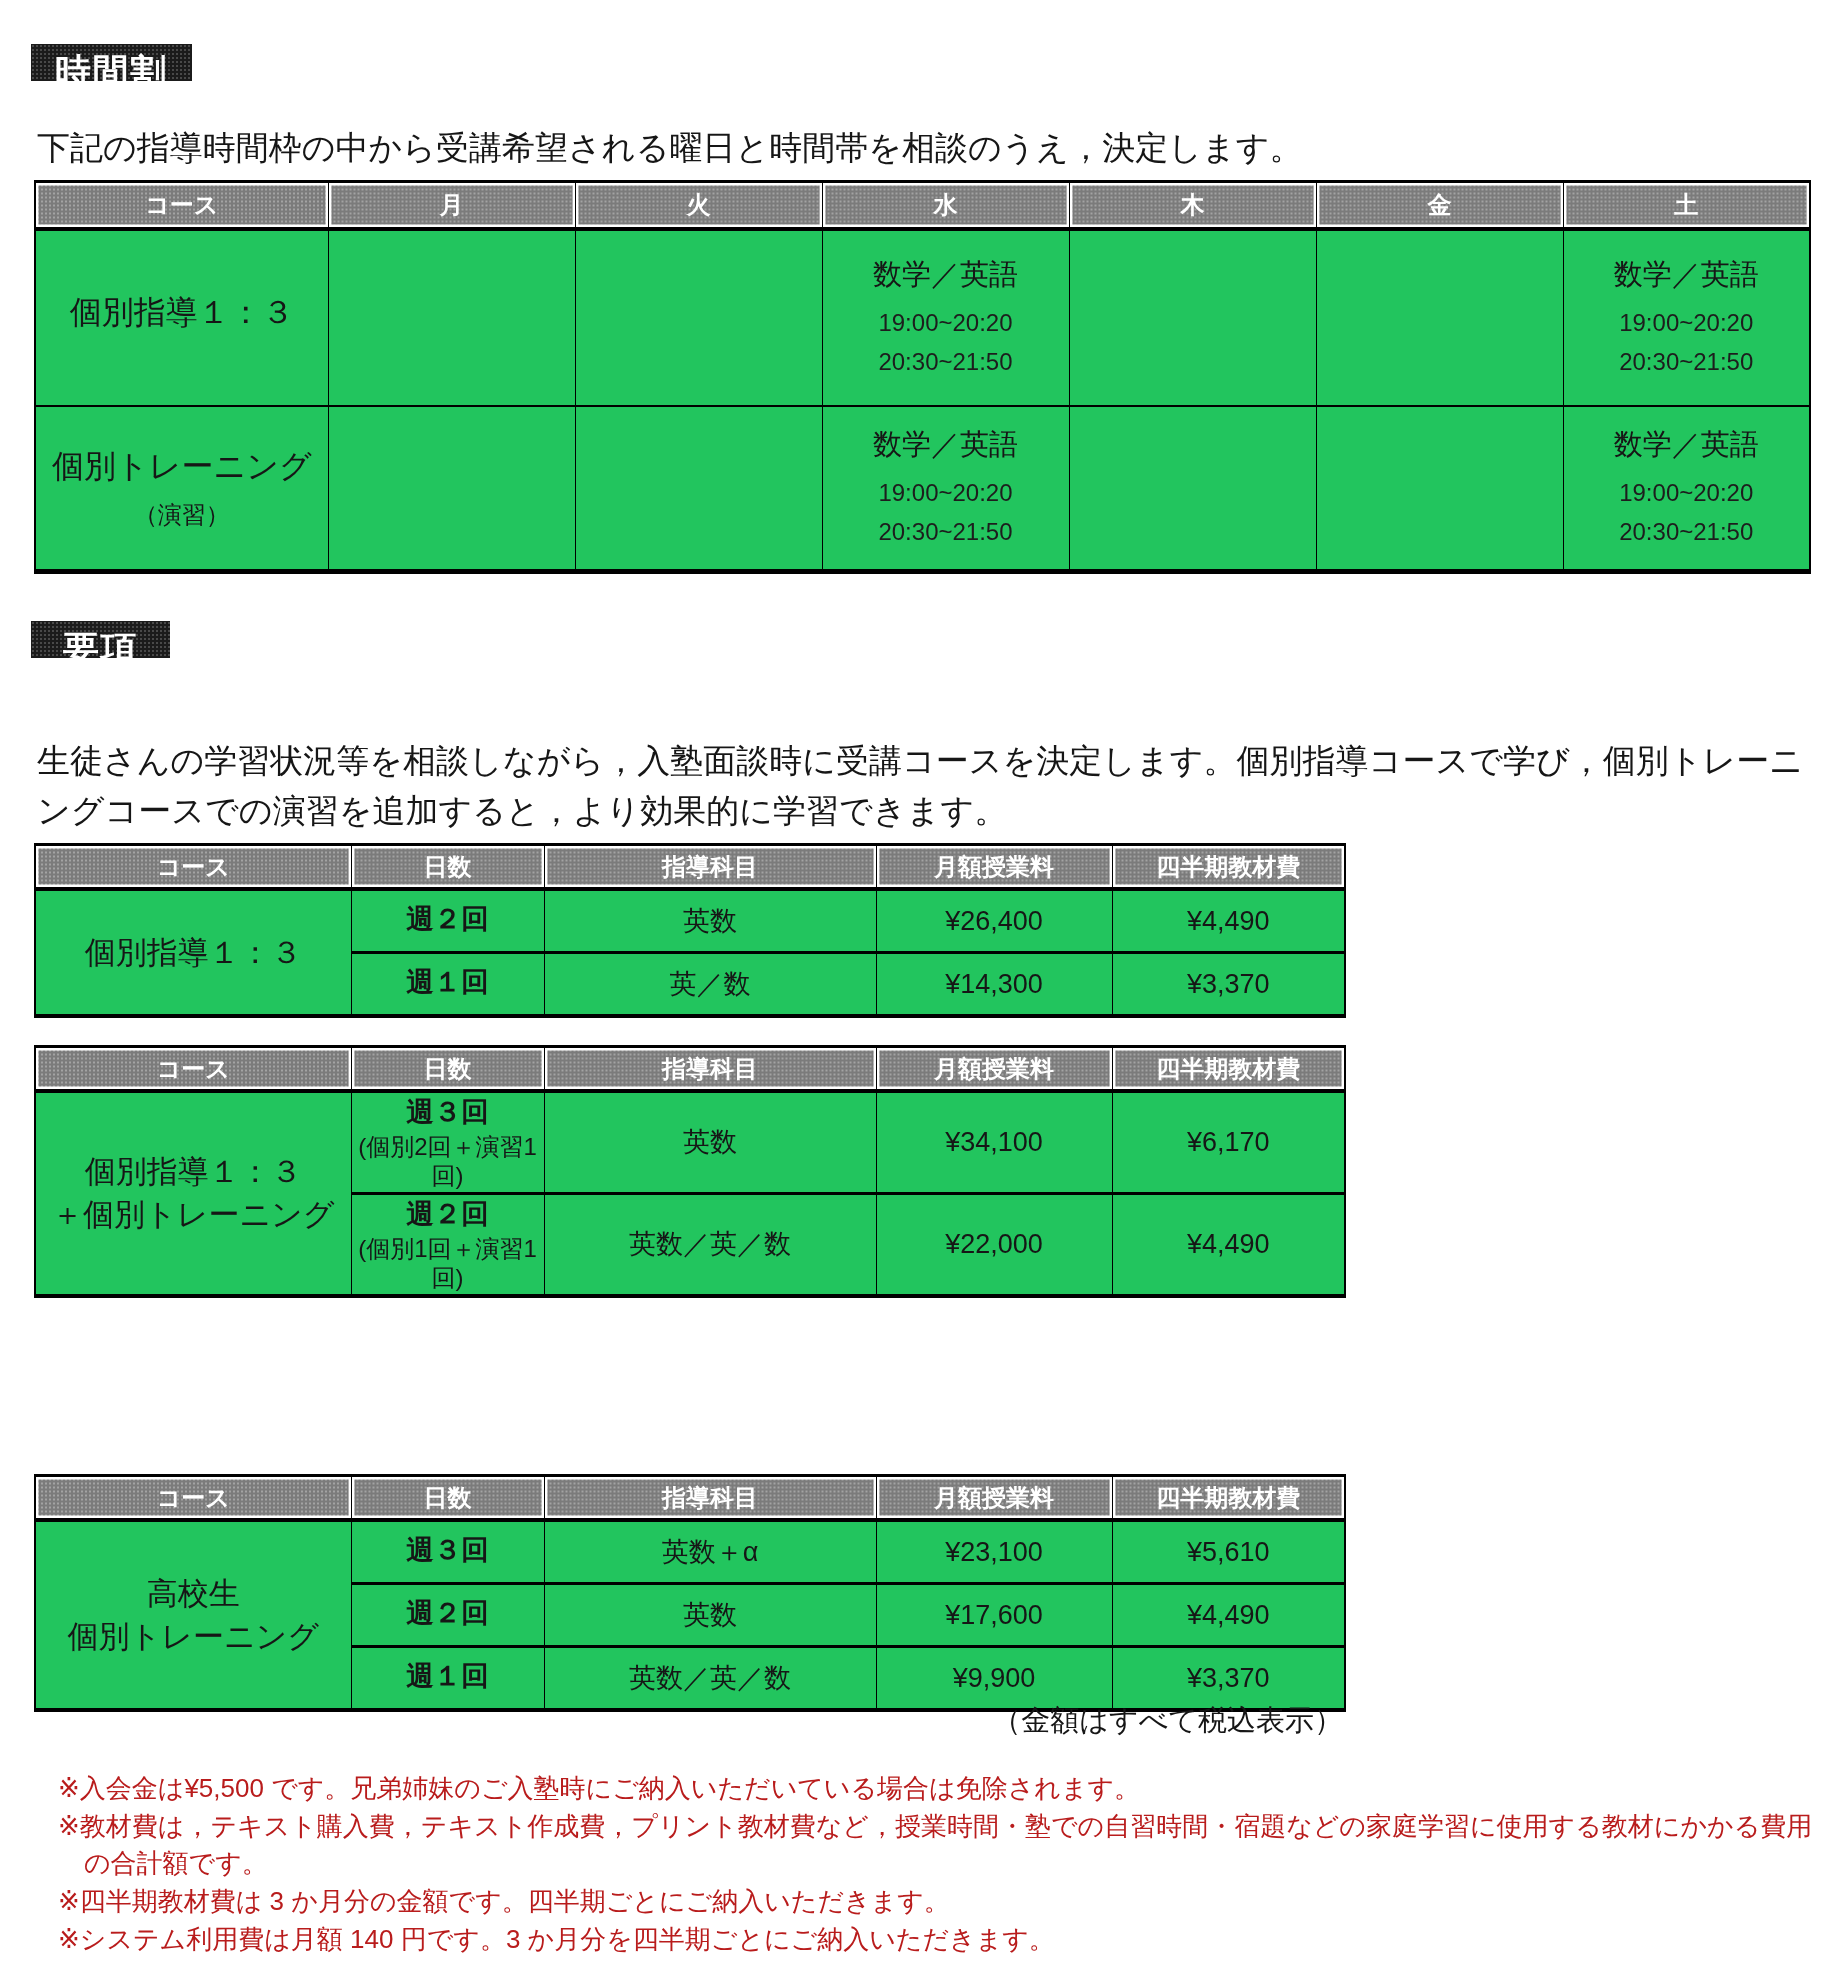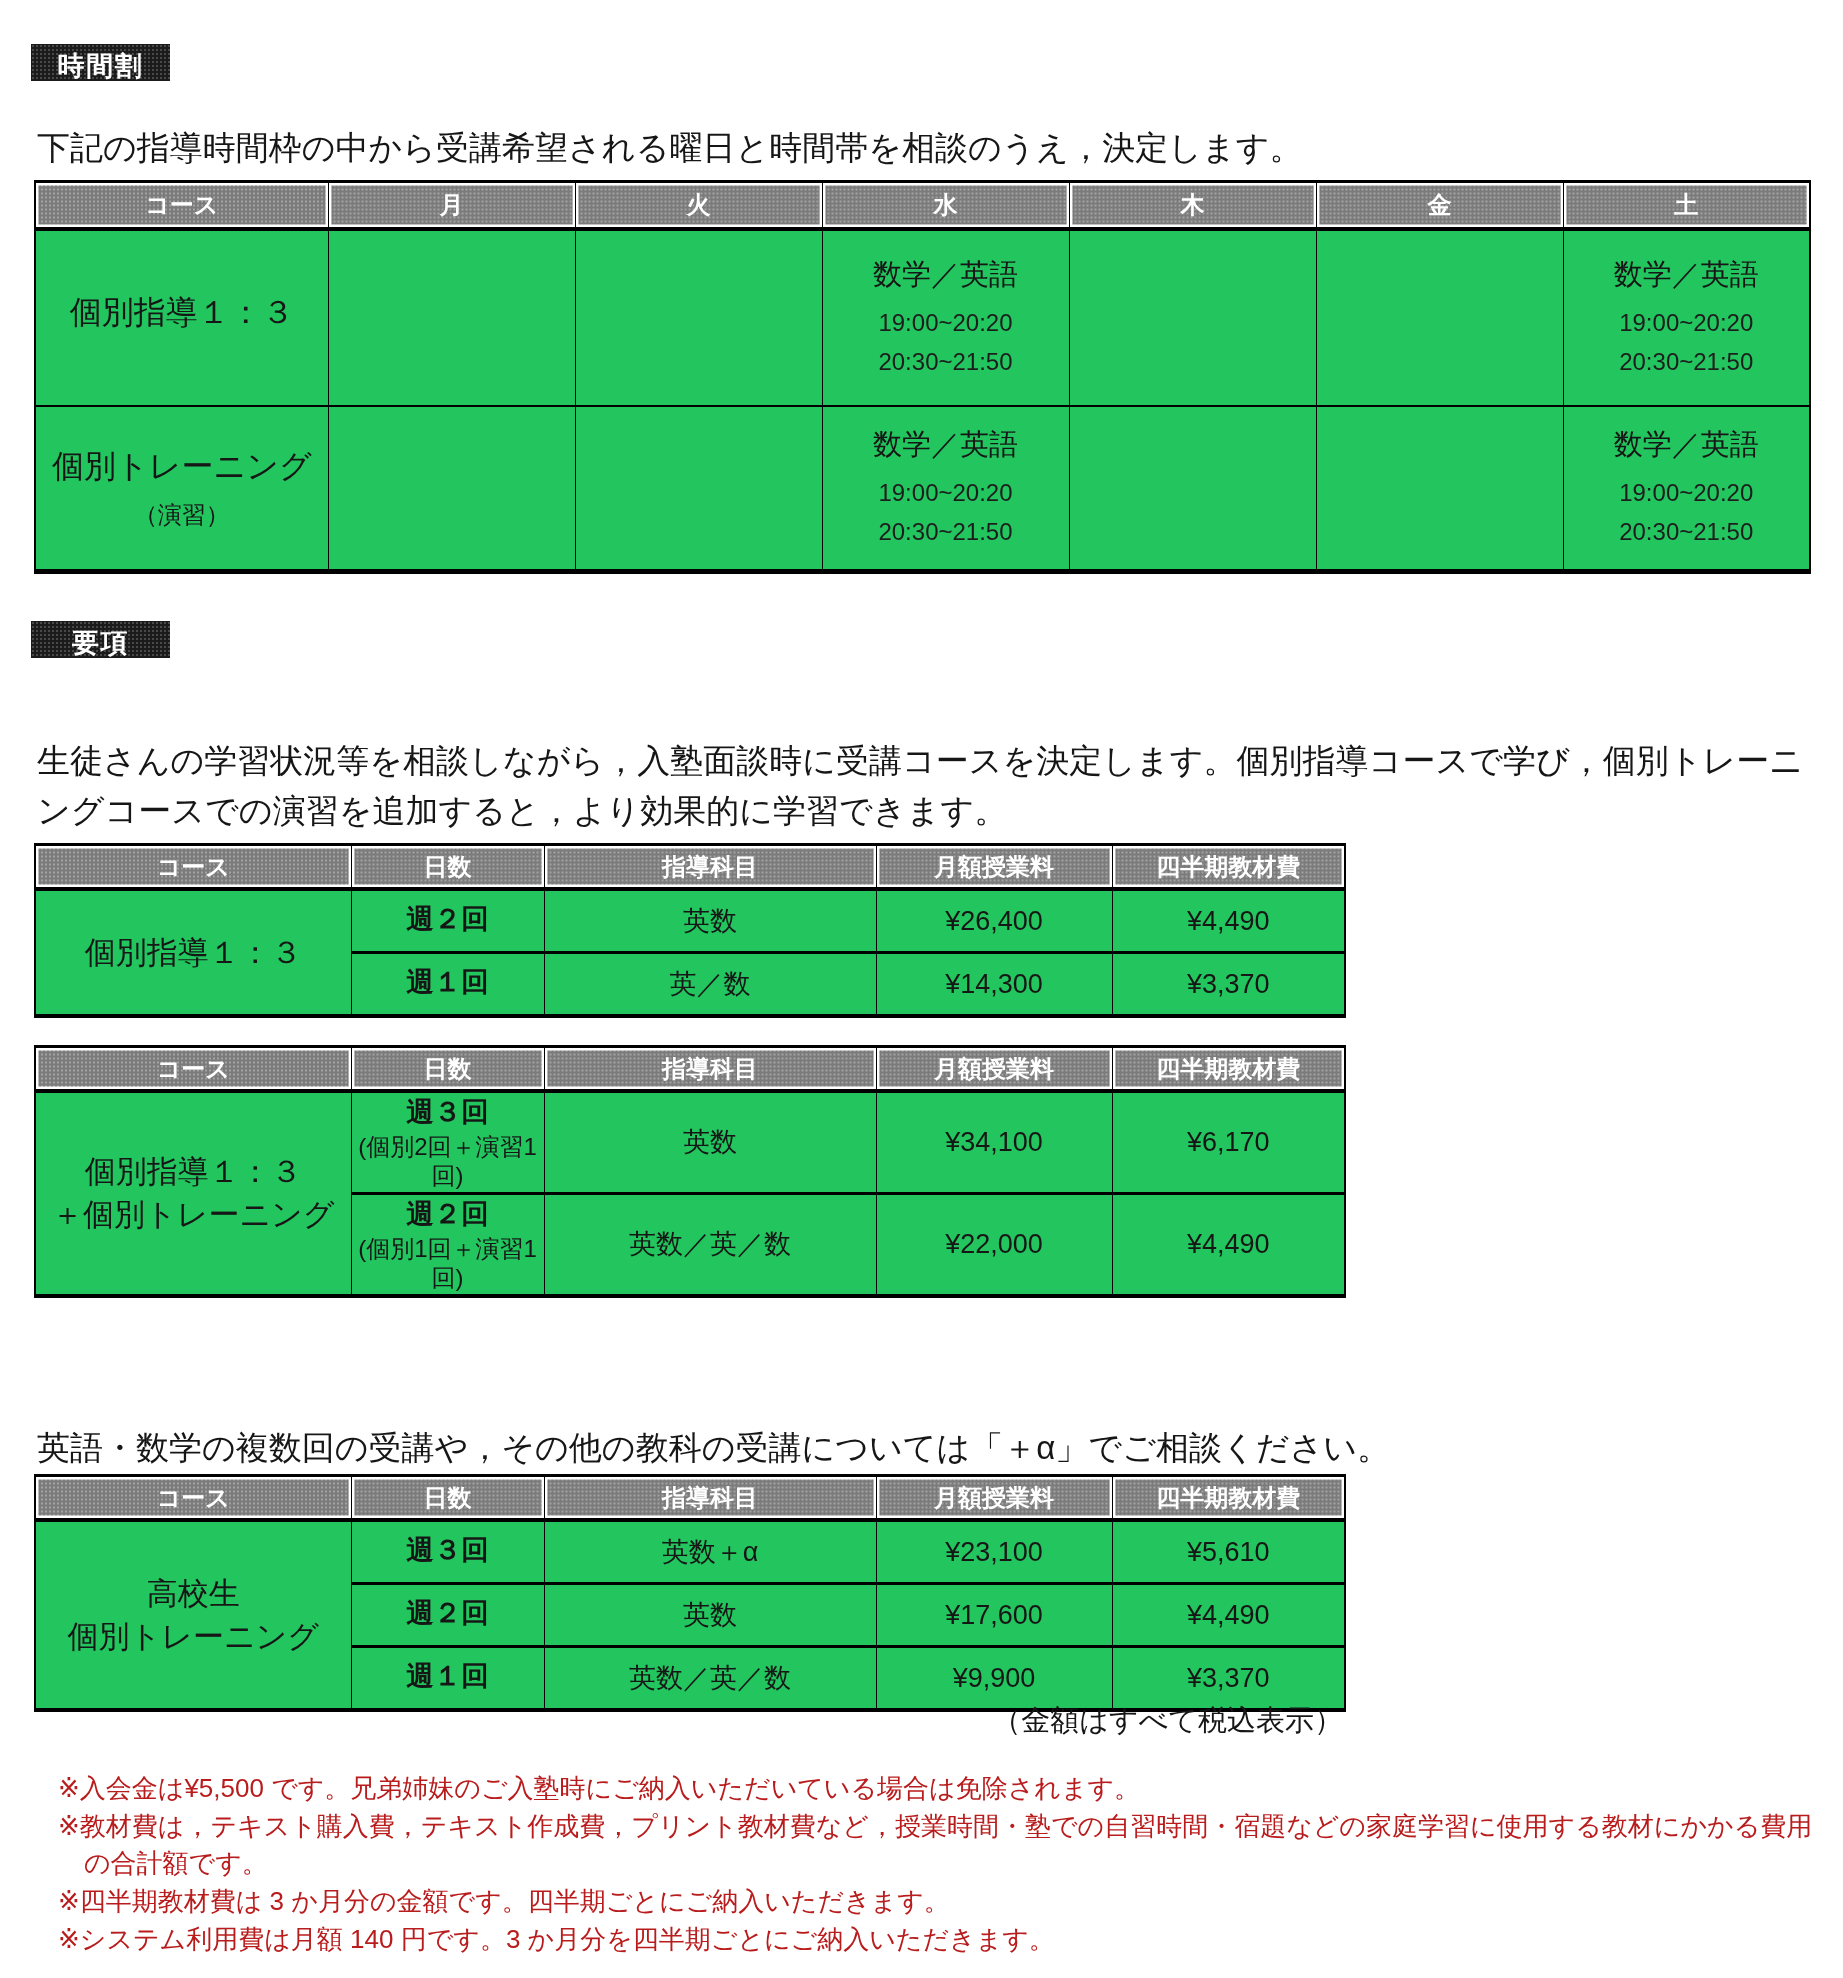--- a/index.html
+++ b/index.html
@@ -9,21 +9,21 @@
     font-family:"Liberation Sans","DejaVu Sans",sans-serif;
   }
 
   
   .badge {
     display:inline-block; box-sizing:border-box; min-width:139px; height:37px;
     padding:4px 24px 0 24px; text-align:center;
     background-color:#1b1b1b;
     background-image:radial-gradient(rgba(255,255,255,0.20) 0.8px, rgba(255,255,255,0) 1.2px);
     background-size:4px 4px;
-    color:#fff; font-size:27px; font-weight:700; letter-spacing:1.6px;
+    color:#fff; font-size:36px; font-weight:700; letter-spacing:1.6px;
   }
 
   .intro, .para { font-size:33px; line-height:1.5; color:#161616; }
 
   .section-heading { font-size:37px; font-weight:800; color:#0d0d0d; letter-spacing:0.8px; }
 
   
   table { border-collapse:collapse; table-layout:fixed; background:#22c55e; }
   th, td { border:1.6px solid #000; }
   thead th {
@@ -258,21 +258,20 @@
           <div>週２回</div>
           <div class="days-note">(個別1回＋演習1回)</div>
         </td>
         <td>英数／英／数</td>
         <td>¥22,000</td>
         <td>¥4,490</td>
       </tr>
     </tbody>
   </table>
 
-  <div class="para abs" style="left:37px; top:1423px; width:1771px;">英語・数学の複数回の受講や，その他の教科の受講については「＋α」でご相談ください。</div>
 
   <table class="pt pt3">
     <colgroup>
       <col style="width:316px">
         <col style="width:193px">
         <col style="width:332px">
       <col style="width:236px">
         <col style="width:233px">
     </colgroup>
     <thead>

